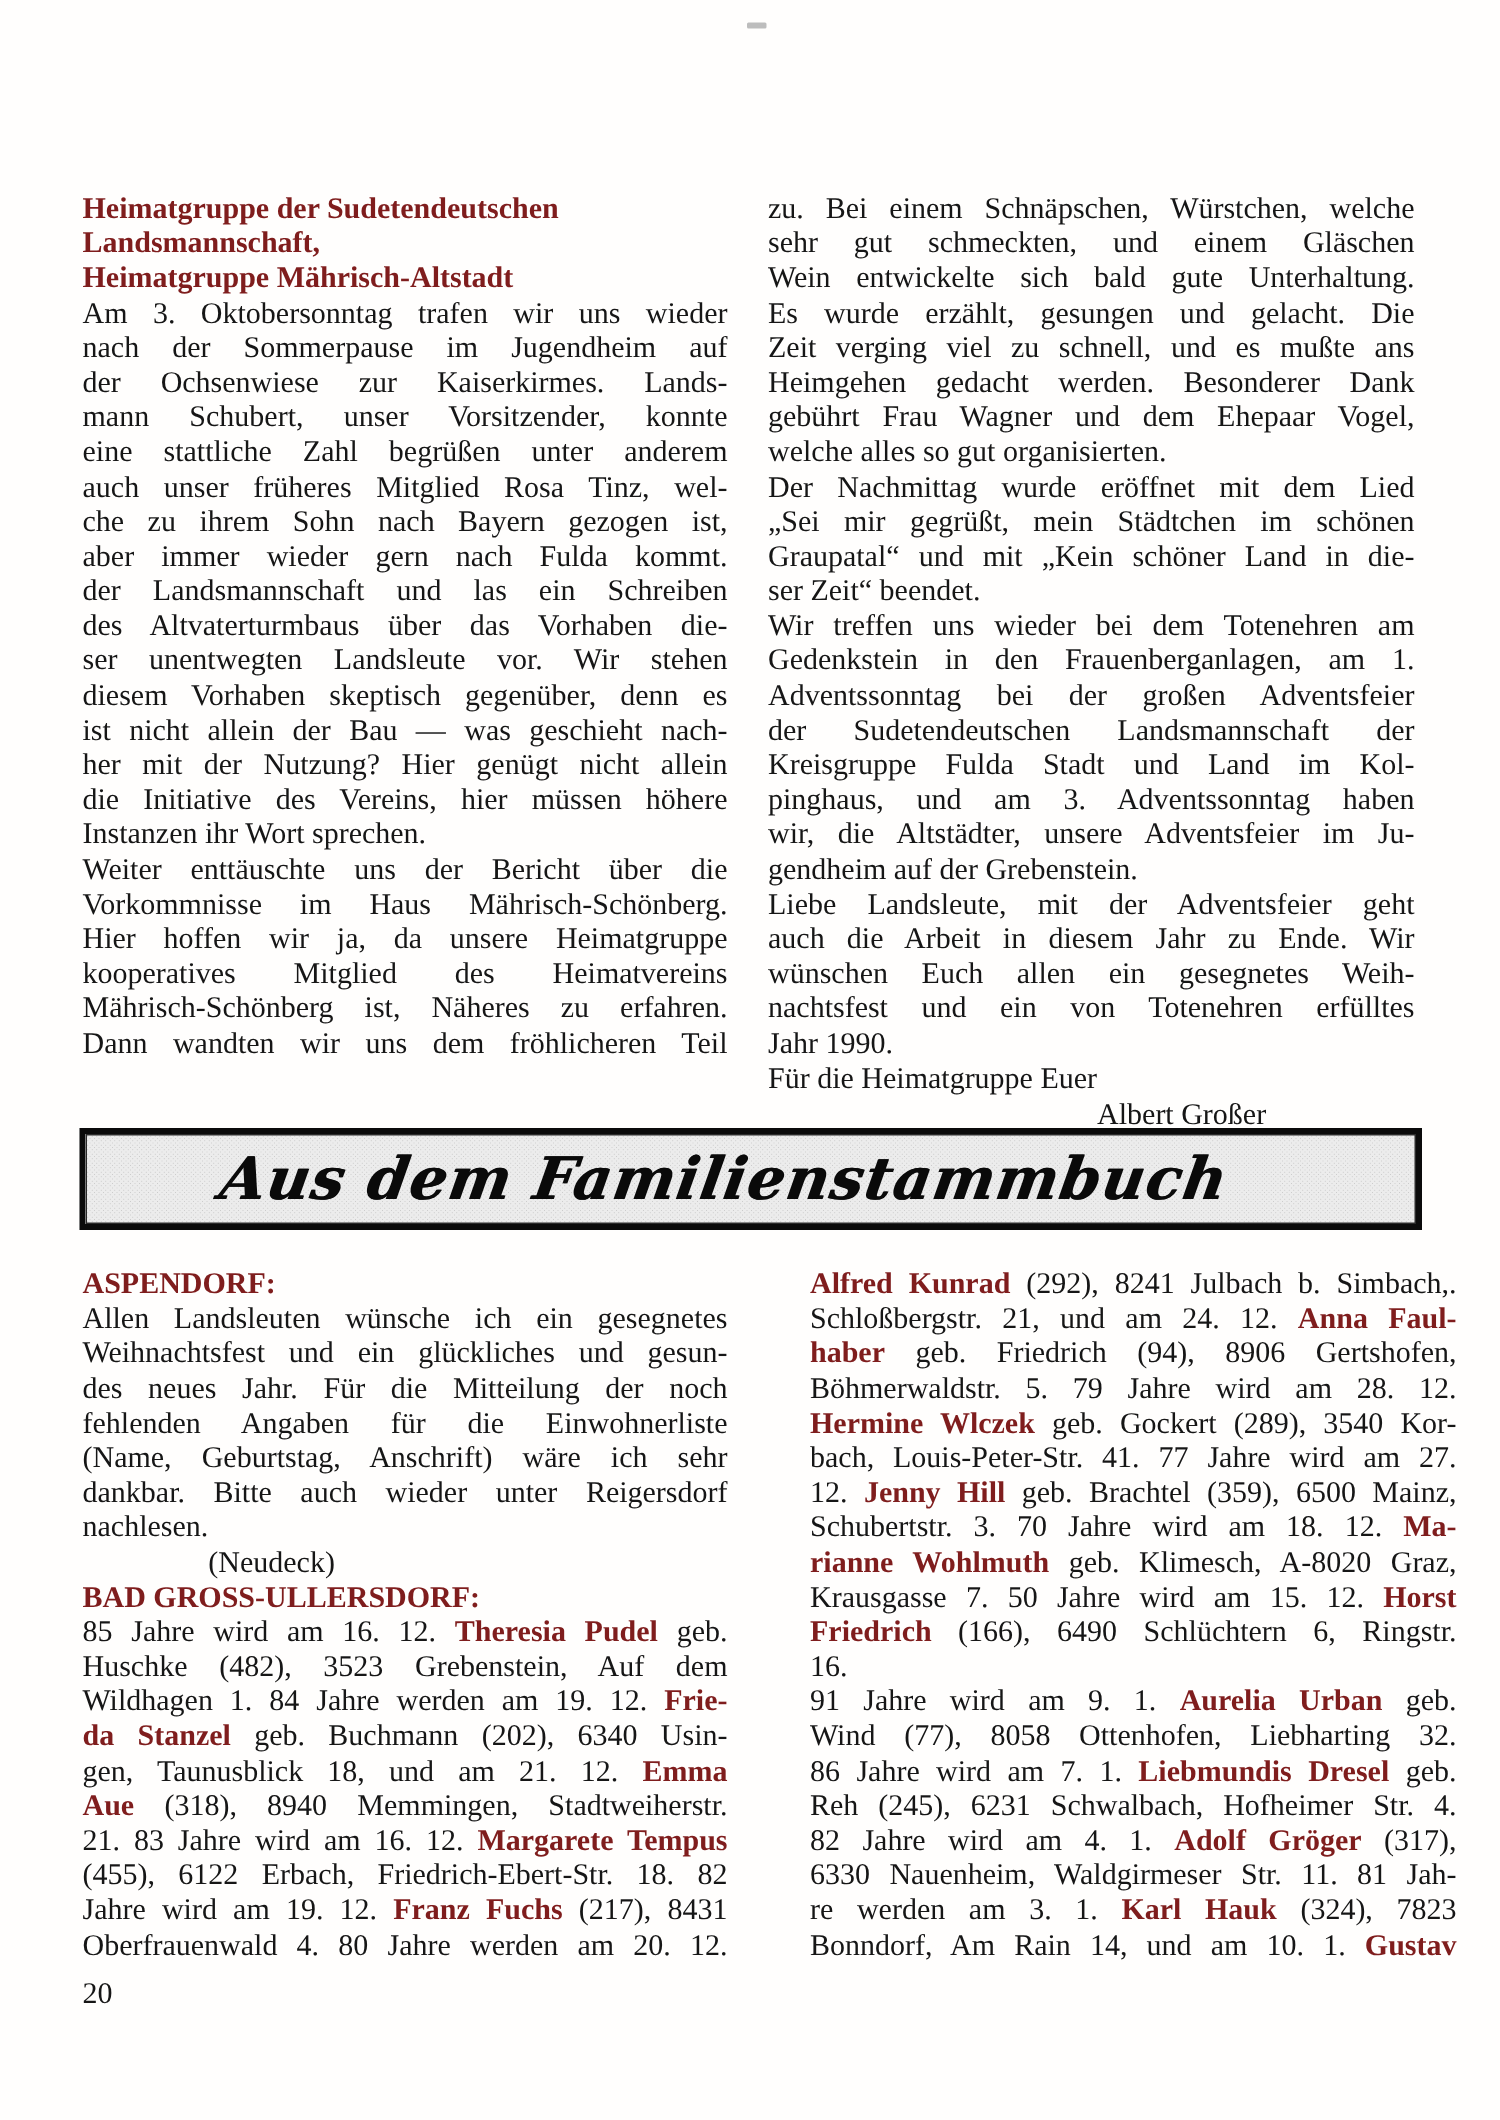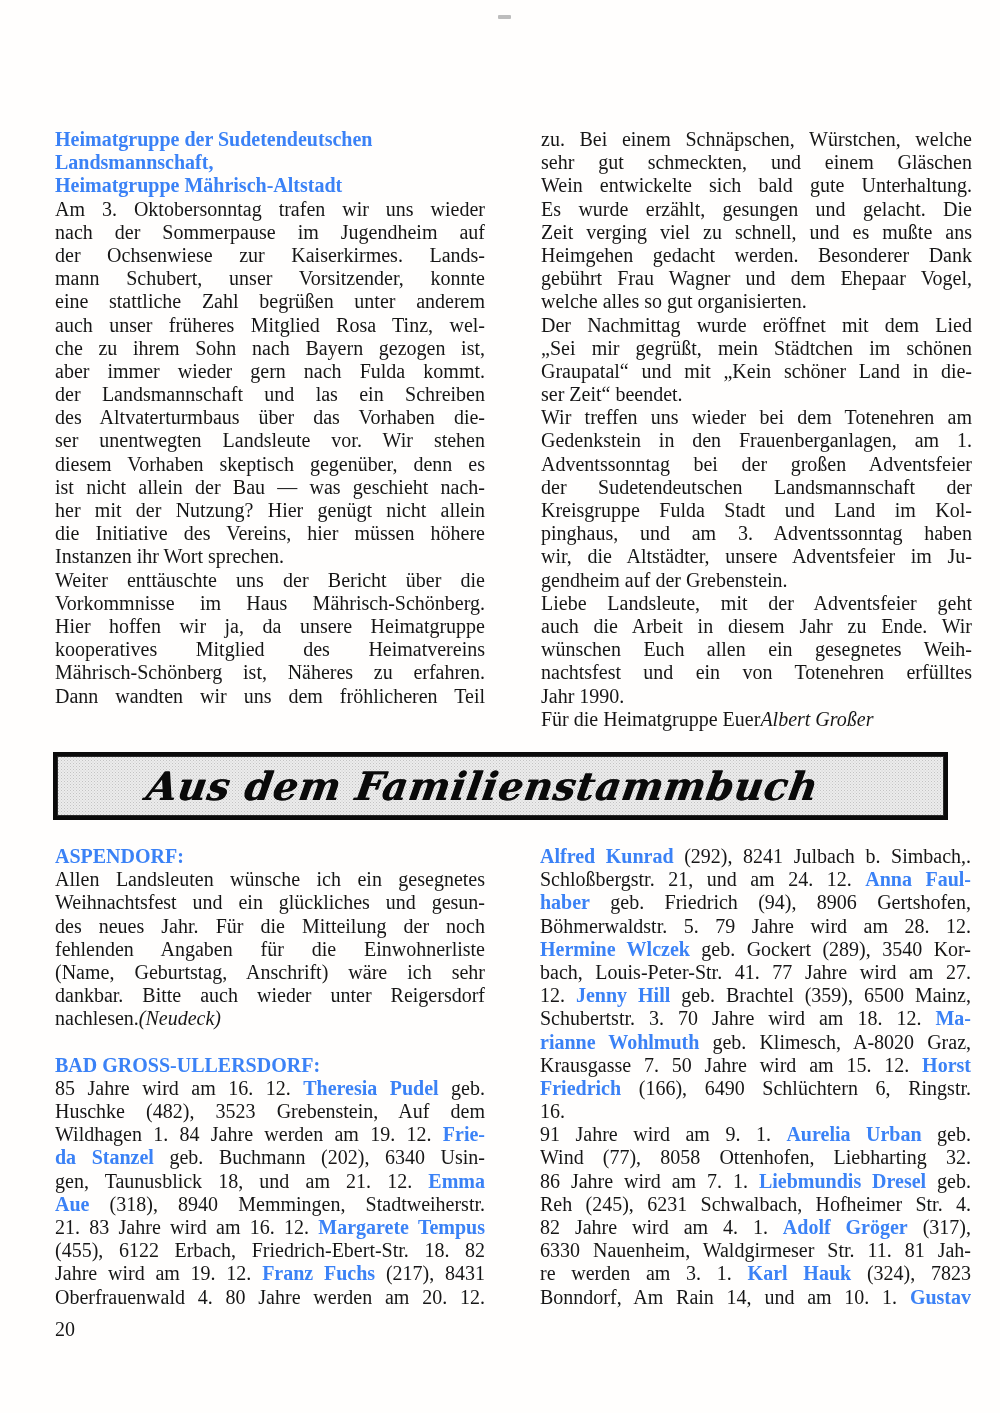--- a/index.html
+++ b/index.html
@@ -10,40 +10,40 @@
     background:#fffefd;
     font-family:"Liberation Serif", serif;
     color:#161616;
     overflow:hidden;
   }
   .col{
     position:absolute;
     width:430px;
   }
   #report-left{left:55px;top:128px;}
-  #report-right{left:541px;top:128px;width:431px;}
+  #report-right{left:512px;top:128px;width:431px;}
   #family-left{left:55px;top:845px;}
   #family-right{left:517px;top:845px;width:431px;margin-left:23px;}
   .line{
     height:23.2px;
     line-height:23.2px;
     font-size:20px;
     text-align:left;
     white-space:pre-wrap;
   }
   .line.just{
     text-align:justify;
     text-align-last:justify;
   }
   .line.flexline{
     display:flex;
     white-space:nowrap;
   }
-  .b{font-weight:700;color:#3b82f6;}
-  .i{font-style:italic;}
+  .b{font-weight:700;color:#7f1d1d;}
+  .i{margin-top:24px;}
   .banner{
     position:absolute;
     left:53px;top:752px;
     width:895px;height:68px;
     box-sizing:border-box;
     border:4px solid #0b0b0b;
     box-shadow:inset 0 0 0 1px #2a2a2a;
     background-color:#ececec;
     background-image:
       radial-gradient(#c3c3c3 22%, rgba(0,0,0,0) 25%),

